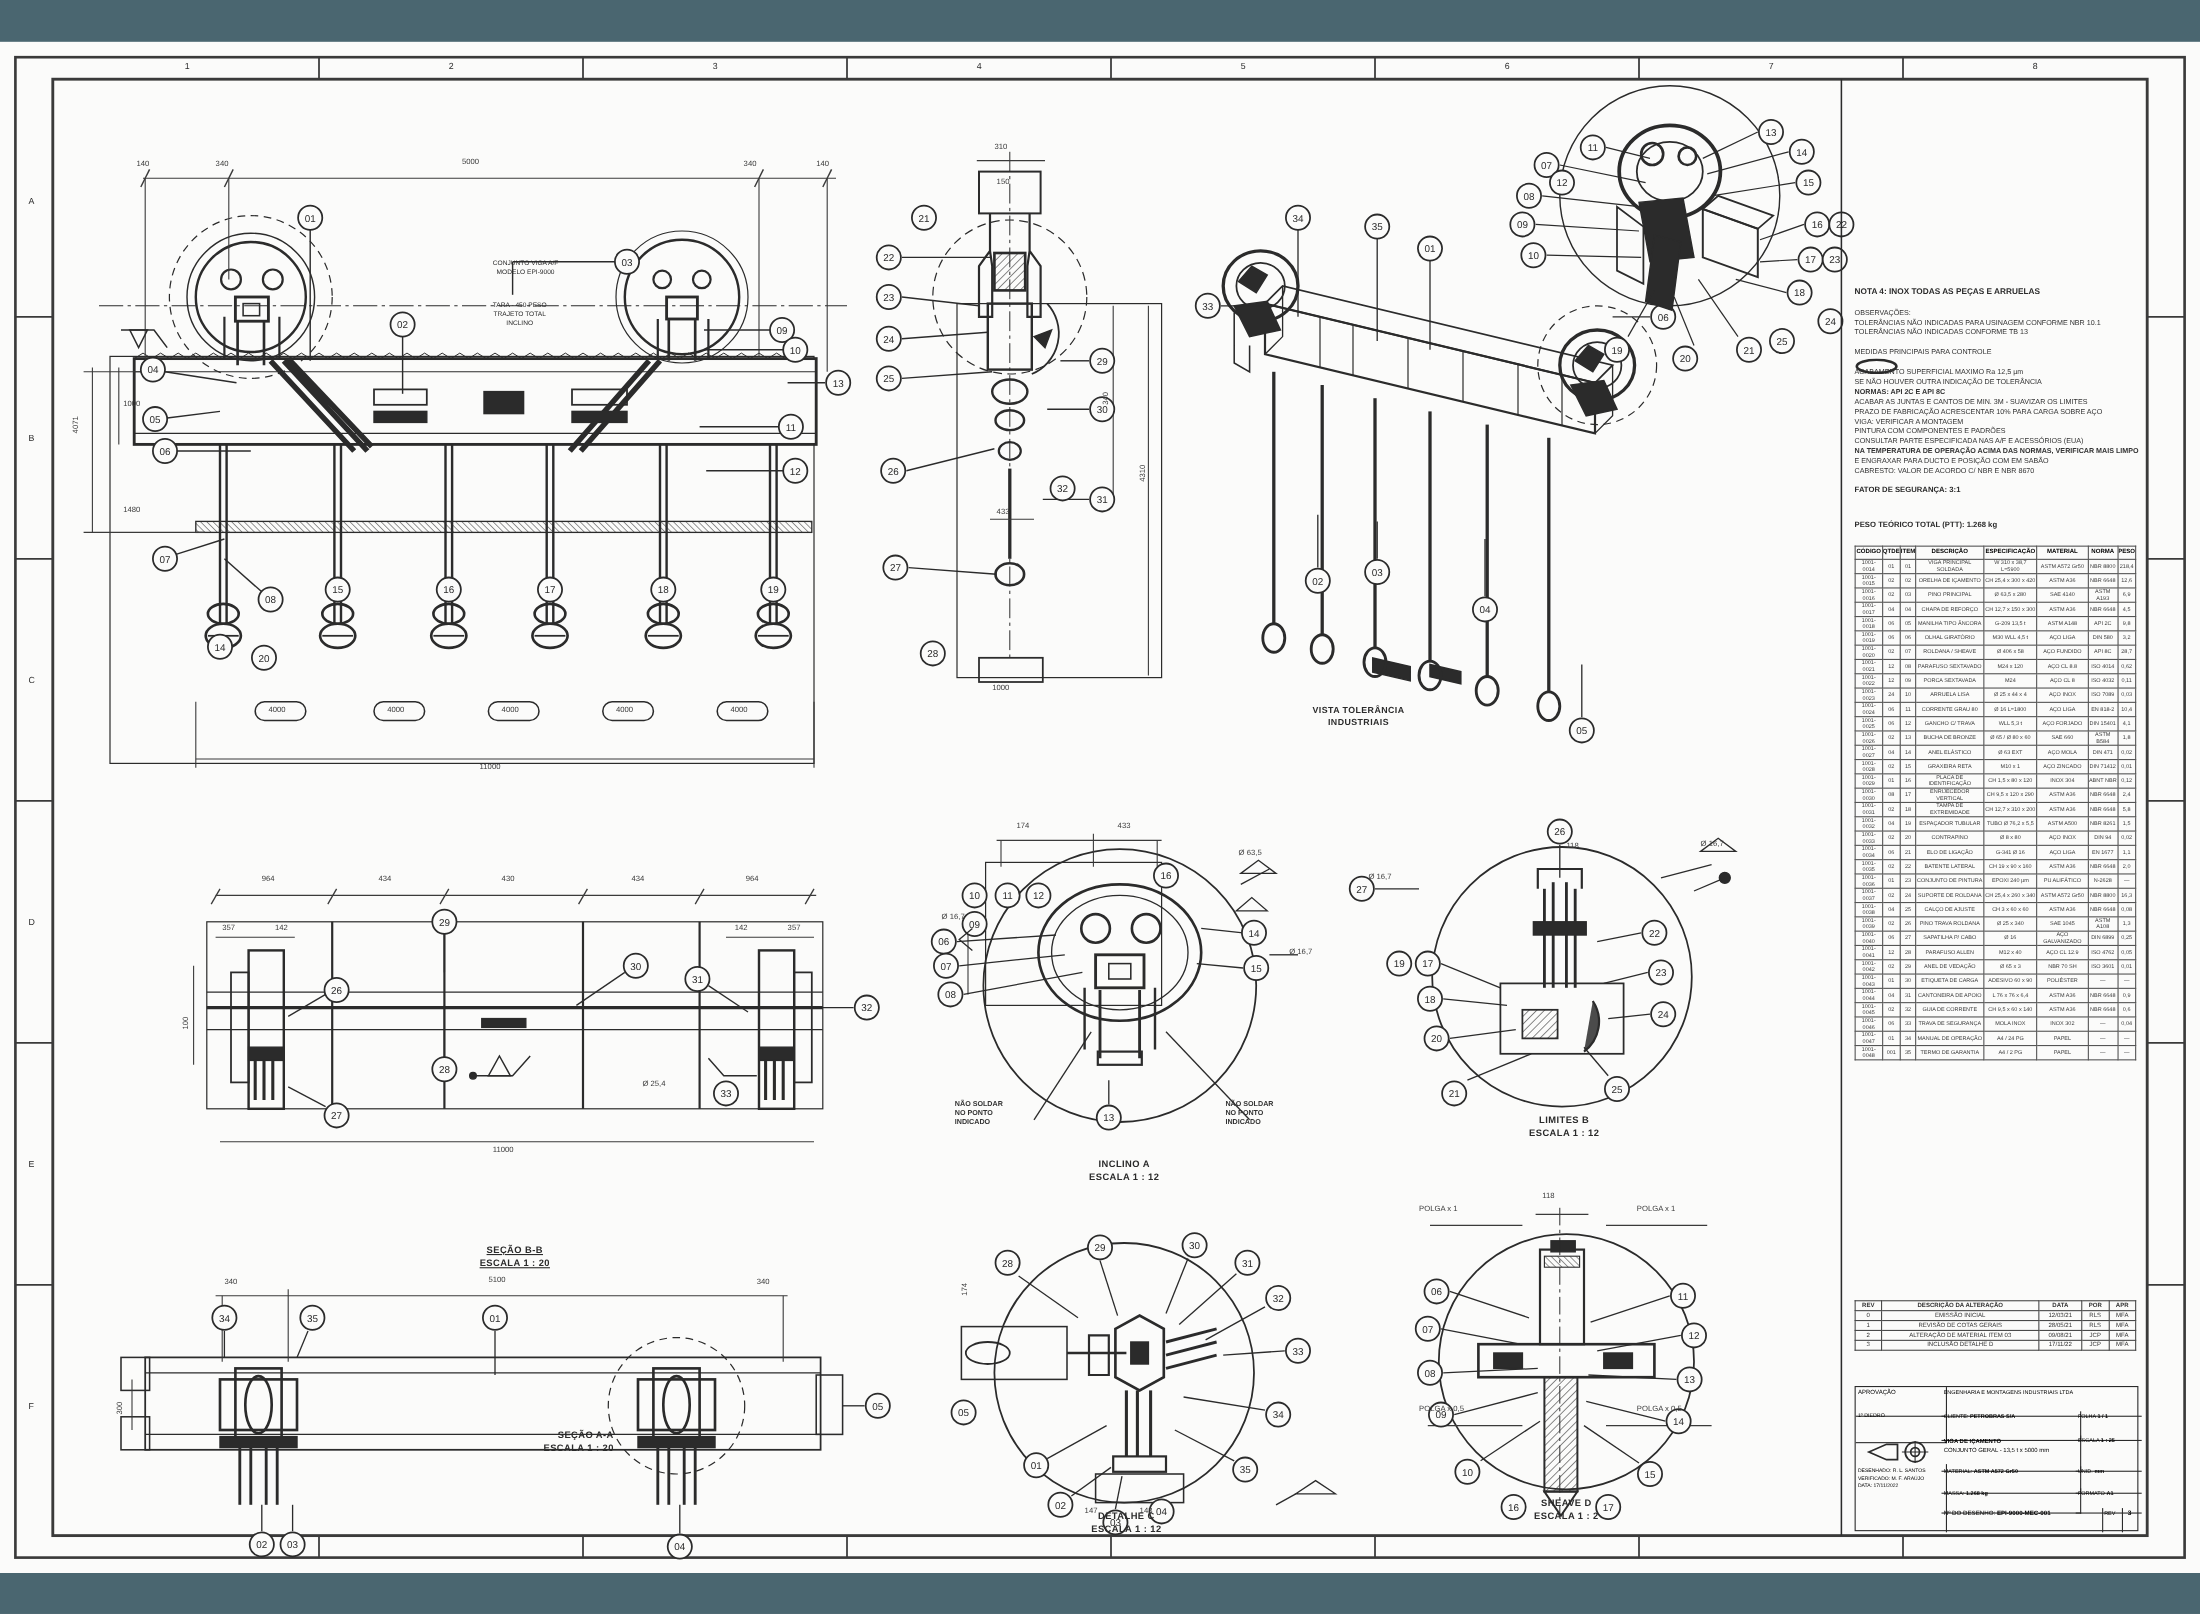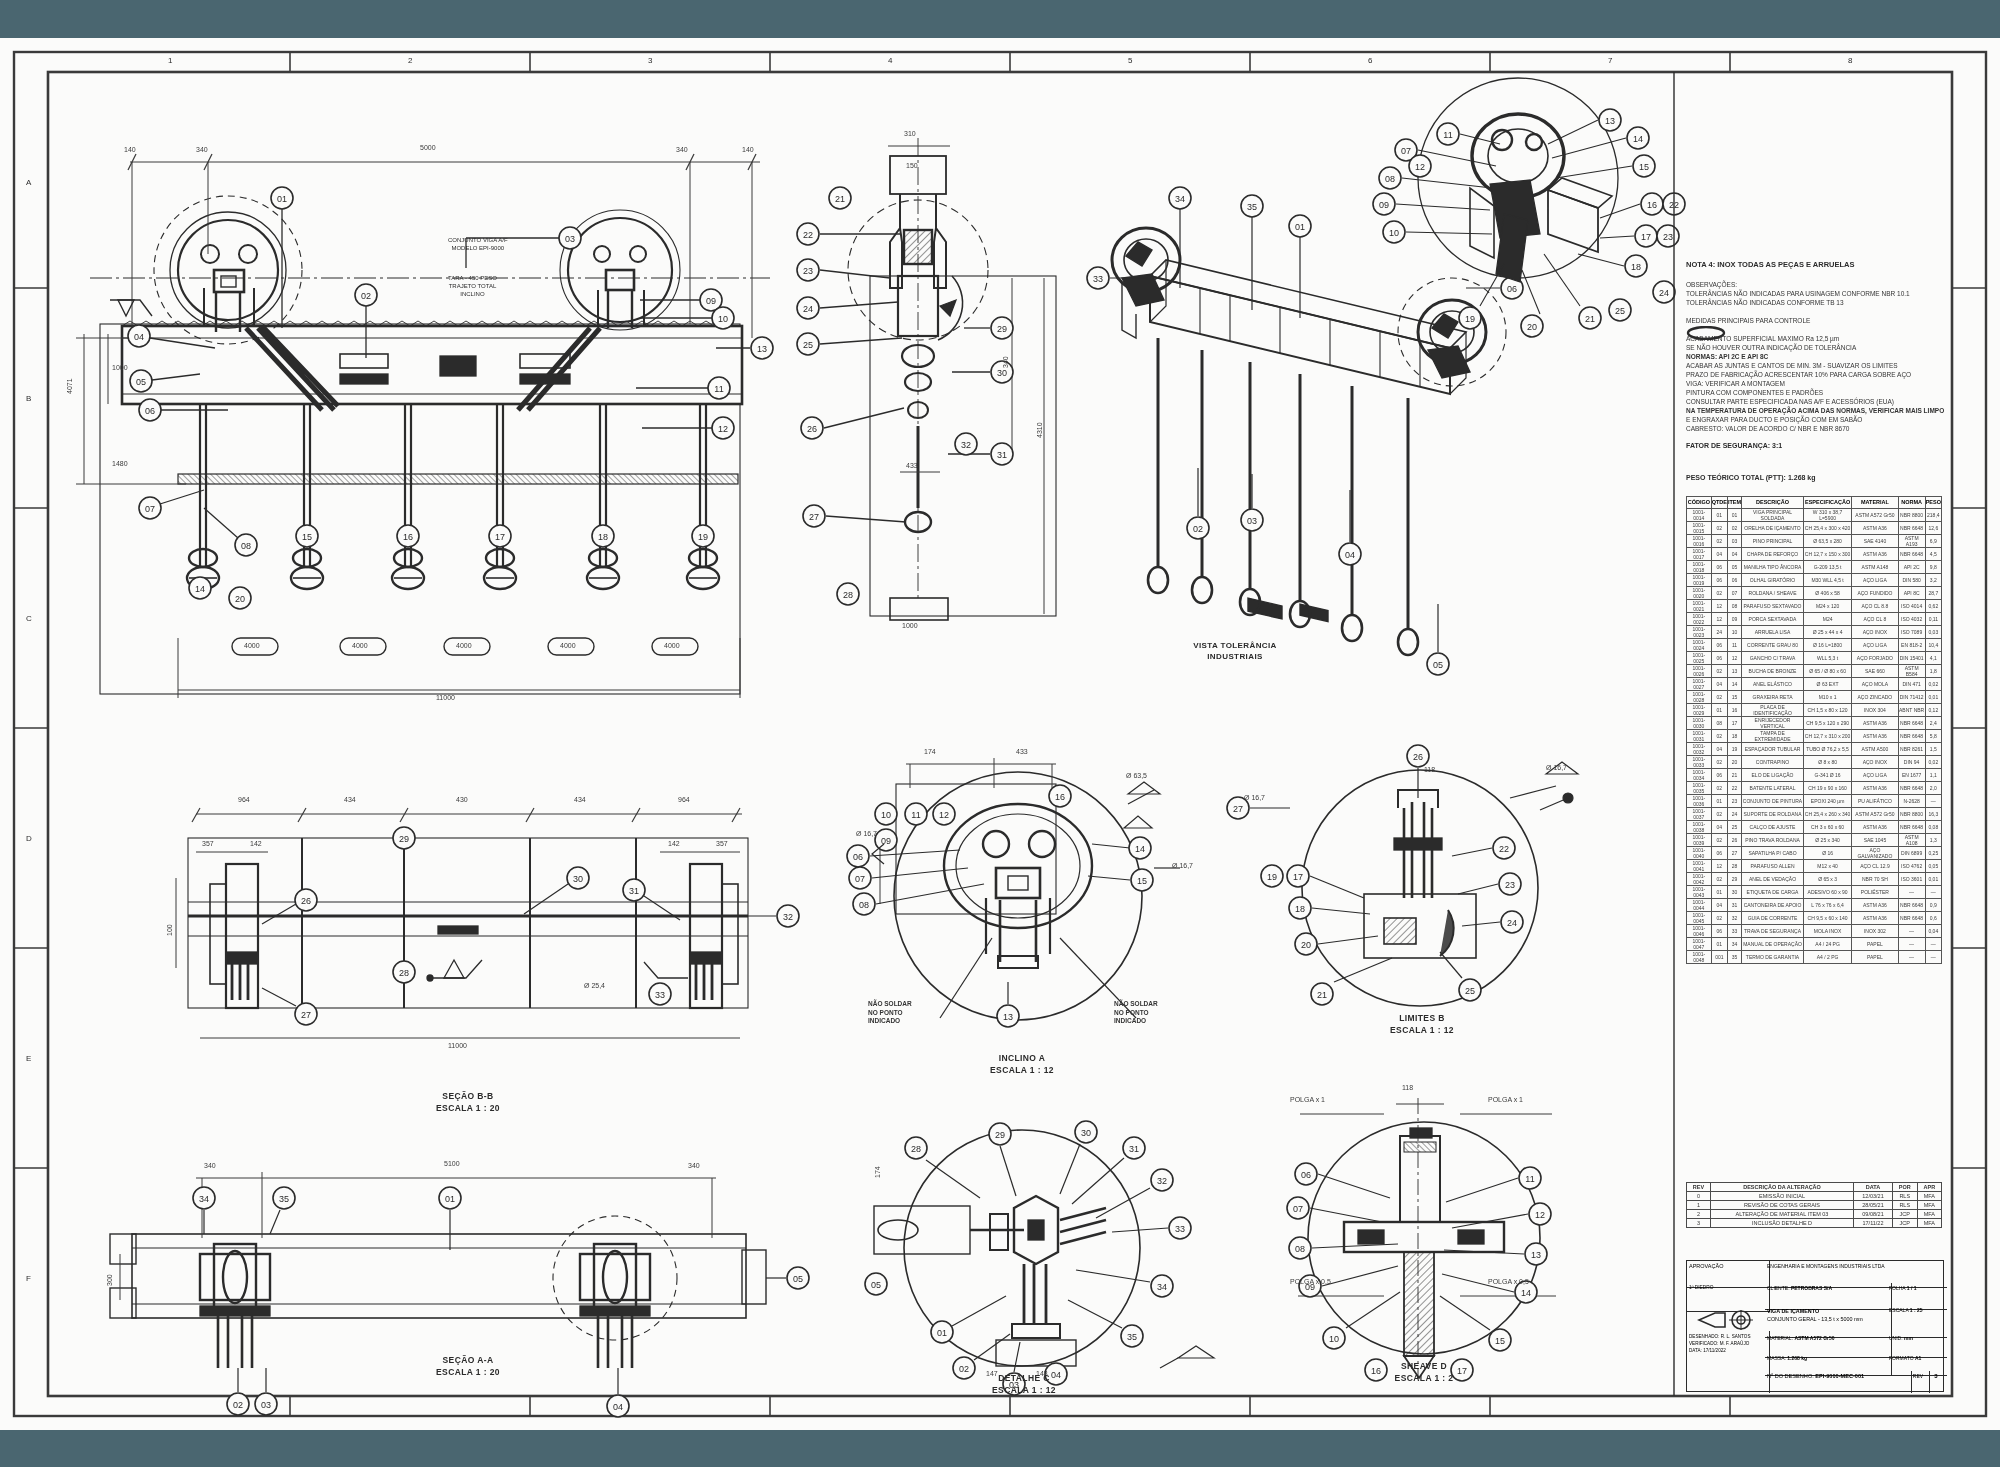--- a/index.html
+++ b/index.html
@@ -916,30 +916,30 @@
 <div class="tx dim" style="left:456px;top:758px;">430</div>
 <div class="tx dim" style="left:574px;top:758px;">434</div>
 <div class="tx dim" style="left:678px;top:758px;">964</div>
 <div class="tx dim" style="left:202px;top:802px;">357</div>
 <div class="tx dim" style="left:250px;top:802px;">142</div>
 <div class="tx dim" style="left:668px;top:802px;">142</div>
 <div class="tx dim" style="left:716px;top:802px;">357</div>
 <div class="tx dim" style="left:166px;top:898px;transform:rotate(-90deg);transform-origin:0 0;">100</div>
 <div class="tx dim" style="left:448px;top:1004px;">11000</div>
 <div class="tx dim" style="left:584px;top:944px;">Ø 25,4</div>
-<div class="tx ttl" style="left:378px;top:1052px;width:180px;font-size:8.5px;line-height:12px;">
+<div class="tx ttl" style="left:378px;top:1092px;width:180px;font-size:8.5px;line-height:12px;text-decoration:underline;">
   <div>SEÇÃO B-B</div>
   <div>ESCALA 1 : 20</div>
 </div>
 
 <div class="tx dim" style="left:204px;top:1124px;">340</div>
 <div class="tx dim" style="left:444px;top:1122px;">5100</div>
 <div class="tx dim" style="left:688px;top:1124px;">340</div>
 <div class="tx dim" style="left:106px;top:1248px;transform:rotate(-90deg);transform-origin:0 0;">300</div>
-<div class="tx ttl" style="left:378px;top:1316px;width:180px;font-size:8.5px;line-height:12px;">
+<div class="tx ttl" style="left:378px;top:1260px;width:180px;font-size:8.5px;line-height:12px;text-align:right;">
   <div>SEÇÃO A-A</div>
   <div>ESCALA 1 : 20</div>
 </div>
 
 <div class="tx dim" style="left:924px;top:710px;">174</div>
 <div class="tx dim" style="left:1016px;top:710px;">433</div>
 <div class="tx dim" style="left:1126px;top:734px;">Ø 63,5</div>
 <div class="tx dim" style="left:1172px;top:824px;">Ø 16,7</div>
 <div class="tx dim" style="left:856px;top:792px;">Ø 16,7</div>
 <div class="tx note noteb" style="left:868px;top:962px;line-height:8.5px;white-space:pre;">NÃO SOLDAR

